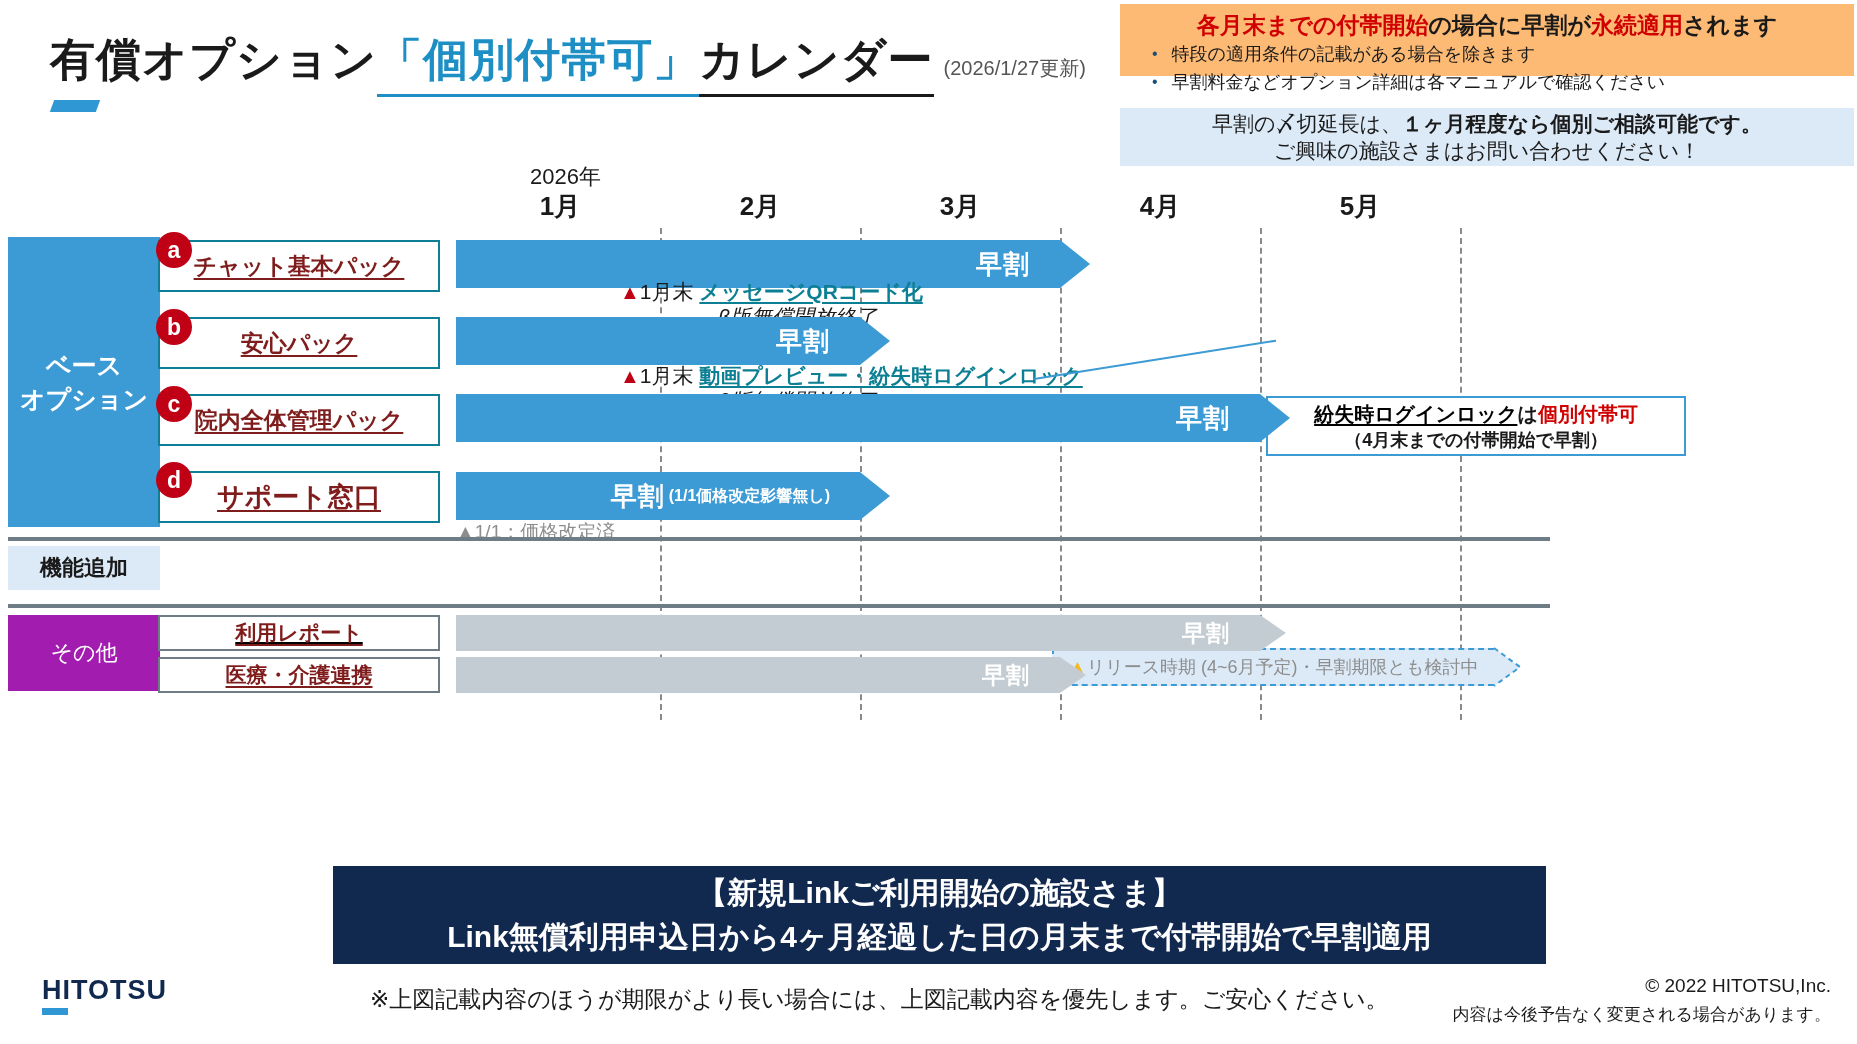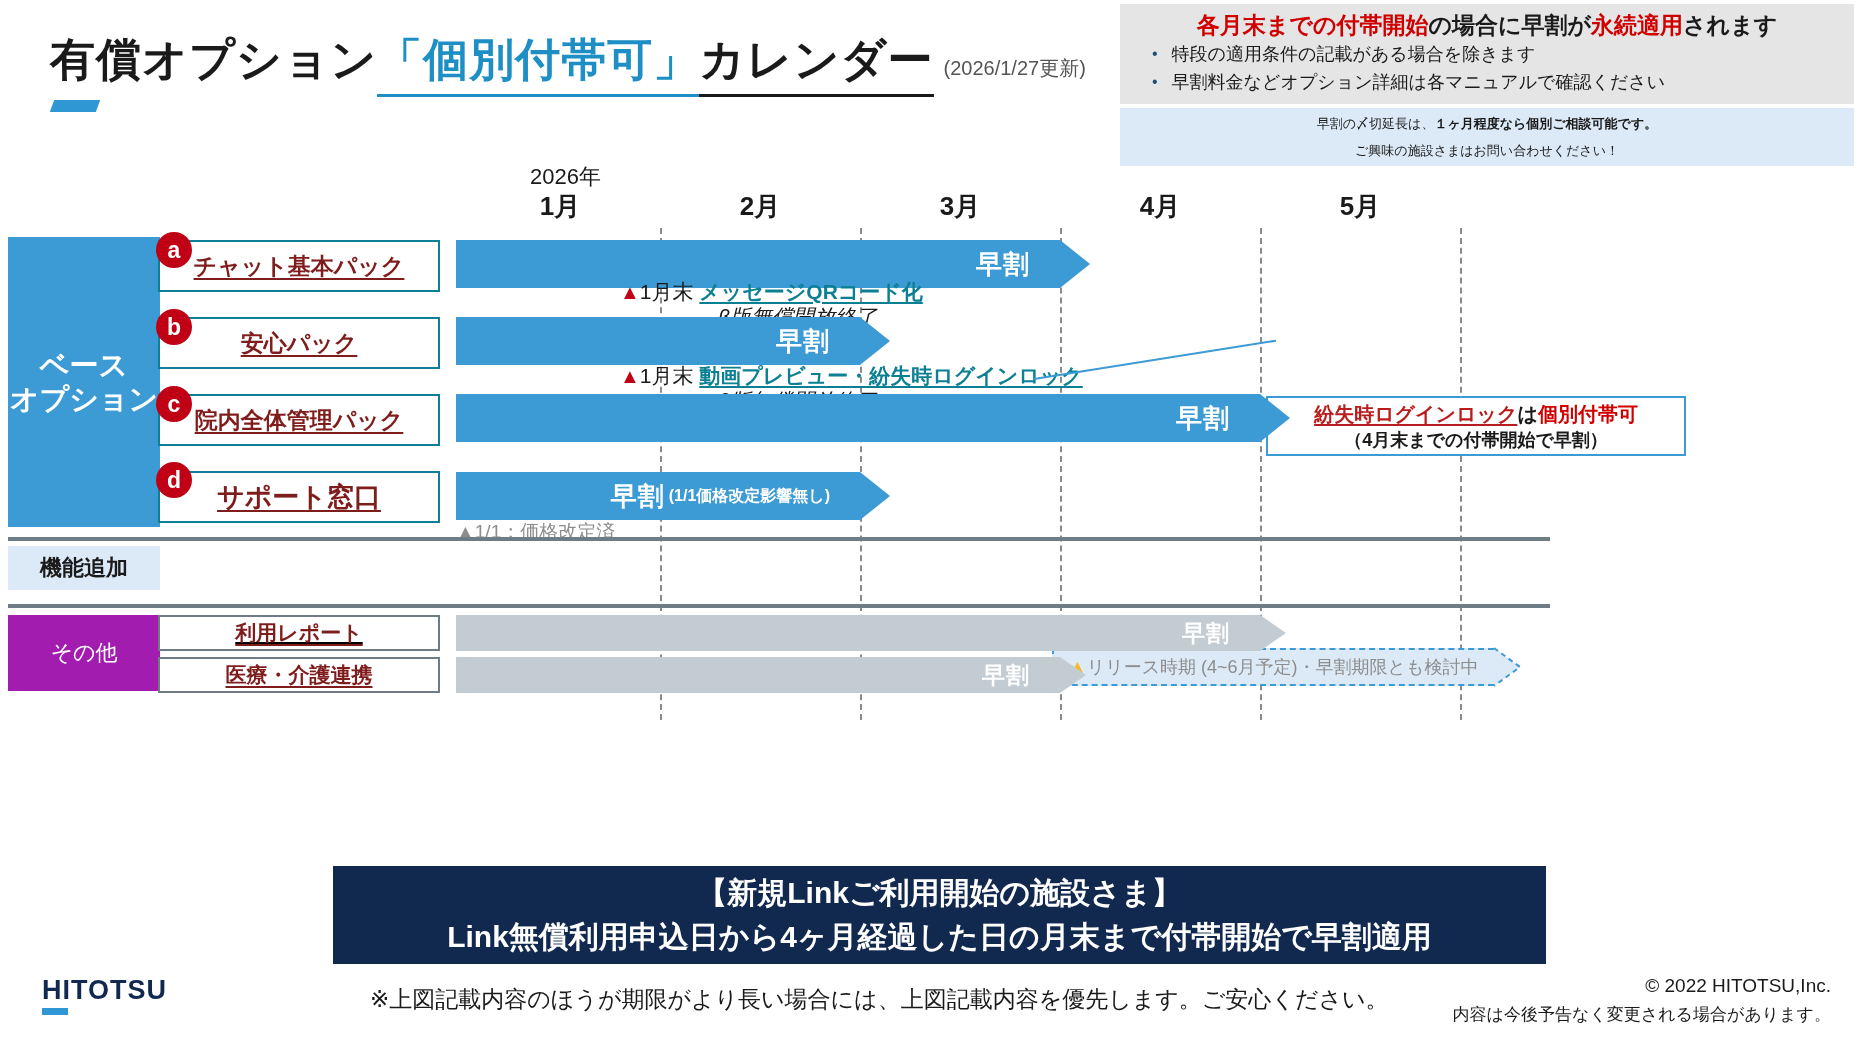--- a/index.html
+++ b/index.html
@@ -16,46 +16,46 @@
   .title-a { font-size: 45px; font-weight: bold; color: #1a1a1a; letter-spacing: 1px; }
   .title-b { font-size: 45px; font-weight: bold; color: #1d8fc4;
              border-bottom: 3px solid #1d8fc4; padding-bottom: 4px; letter-spacing: 1px; }
   .title-c { font-size: 45px; font-weight: bold; color: #1a1a1a;
              border-bottom: 3px solid #1a1a1a; padding-bottom: 4px; letter-spacing: 1px; }
   .title-date { font-size: 20px; color: #555; margin-left: 10px; }
   .title-underbar { position: absolute; left: 52px; top: 100px; width: 46px; height: 12px;
                     background: #2f97d4; transform: skewX(-20deg); }
 
   
-  .info-box1 { position: absolute; left: 1120px; top: 4px; width: 734px; height: 100px;
-               background: #e5e5e5; padding: 6px 10px 0 10px; }
+  .info-box1 { position: absolute; left: 1120px; top: 4px; width: 734px; height: 72px;
+               background: #fdba74; padding: 6px 10px 0 10px; }
   .info-head { font-size: 23px; font-weight: bold; color: #1a1a1a; text-align: center;
                line-height: 30px; white-space: nowrap; }
   .info-head .r { color: #d00000; }
   .info-li { font-size: 18px; color: #1a1a1a; line-height: 28px;
              display: flex; align-items: flex-start; }
   .info-li .bullet { color: #1a4f7a; margin: 0 14px 0 22px; font-size: 16px; line-height: 28px; }
 
   .info-box2 { position: absolute; left: 1120px; top: 108px; width: 734px; height: 58px;
                background: #dceaf7; display: flex; flex-direction: column;
                align-items: center; justify-content: center; }
-  .info-box2 .ln { font-size: 13px; color: #1a1a1a; line-height: 27px; white-space: nowrap; }
+  .info-box2 .ln { font-size: 21px; color: #1a1a1a; line-height: 27px; white-space: nowrap; }
   .info-box2 .ln b { font-weight: bold; }
 
   
   .year-label { position: absolute; left: 530px; top: 162px; font-size: 22px; color: #1a1a1a; }
   .month-label { position: absolute; top: 189px; font-size: 26px; font-weight: bold;
                  color: #1a1a1a; transform: translateX(-50%); }
 
   
   .vgrid { position: absolute; top: 228px; width: 0; border-left: 2px dashed #8a8a8a; }
 
   
   .cat-base { position: absolute; left: 8px; top: 237px; width: 152px; height: 290px;
-              background: #3c9ad4; color: #ffffff; font-size: 29px; font-weight: bold;
+              background: #3c9ad4; color: #ffffff; font-size: 25px; font-weight: bold;
               display: flex; flex-direction: column; align-items: center; justify-content: center;
               line-height: 34px; text-align: center; }
   .cat-func { position: absolute; left: 8px; top: 546px; width: 152px; height: 44px;
               background: #dceaf7; color: #1a1a1a; font-size: 22px; font-weight: bold;
               display: flex; align-items: center; justify-content: center; }
   .cat-other { position: absolute; left: 8px; top: 615px; width: 152px; height: 76px;
                background: #a21caf; color: #ffffff; font-size: 22px;
                display: flex; align-items: center; justify-content: center; }
 
   
@@ -84,21 +84,21 @@
   .anno .tri { color: #c00014; font-size: 20px; }
   .anno .lnk { color: #0b7f93; font-weight: bold; text-decoration: underline;
                text-underline-offset: 3px; }
   .anno .beta { font-style: italic; }
   .anno-grey { position: absolute; font-size: 19px; color: #8d8d8d; white-space: nowrap; }
 
   
   .callout { position: absolute; left: 1266px; top: 396px; width: 420px; height: 60px;
              background: #ffffff; border: 2px solid #3c9ad4; padding-top: 3px; }
   .callout .l1 { font-size: 20px; font-weight: bold; text-align: center; white-space: nowrap; }
-  .callout .l1 .t { color: #b91c1c; text-decoration: underline; text-underline-offset: 3px; }
+  .callout .l1 .t { color: #000000; text-decoration: underline; text-underline-offset: 3px; }
   .callout .l1 .k { color: #1a1a1a; }
   .callout .l1 .r { color: #d00000; }
   .callout .l2 { font-size: 18px; font-weight: bold; color: #1a1a1a;
                  text-align: center; white-space: nowrap; }
 
   
   .dashbar { position: absolute; left: 1052px; top: 648px; width: 442px; height: 38px;
              background: #dceaf7; border: 2px dashed #3c9ad4; border-right: none;
              display: flex; align-items: center; padding-left: 14px; }
   .dashbar .txt { font-size: 18px; color: #8d8d8d; white-space: nowrap; }

